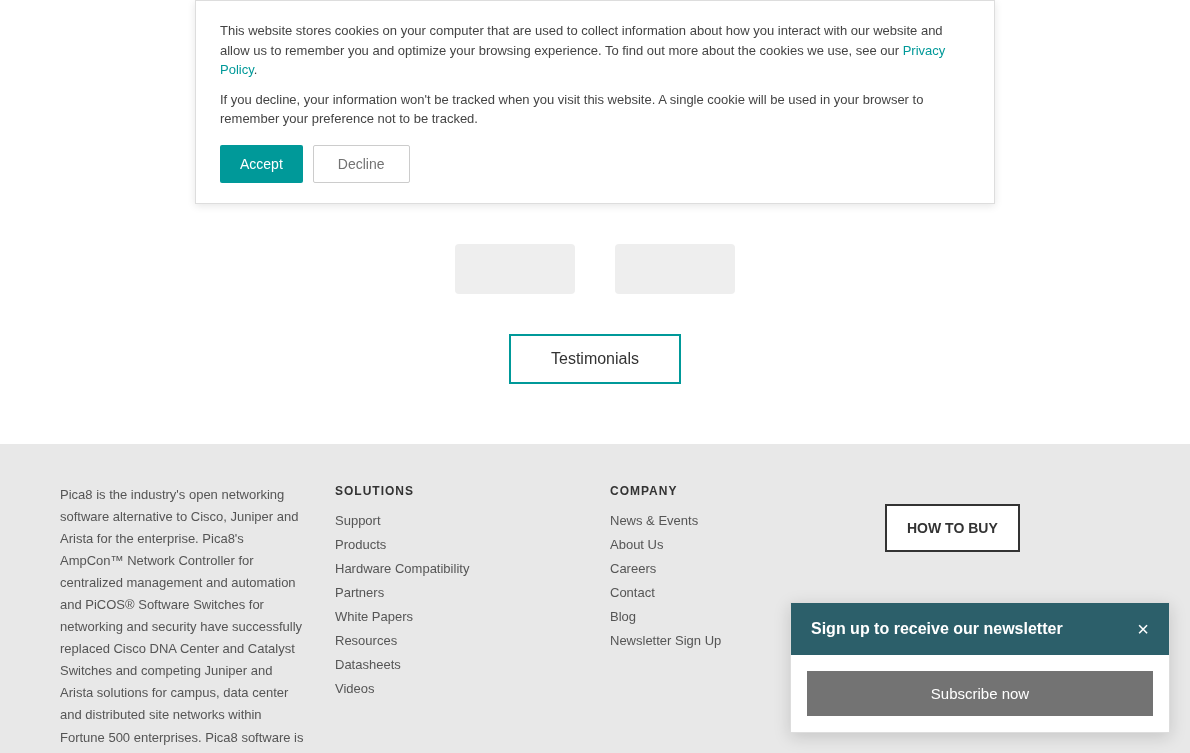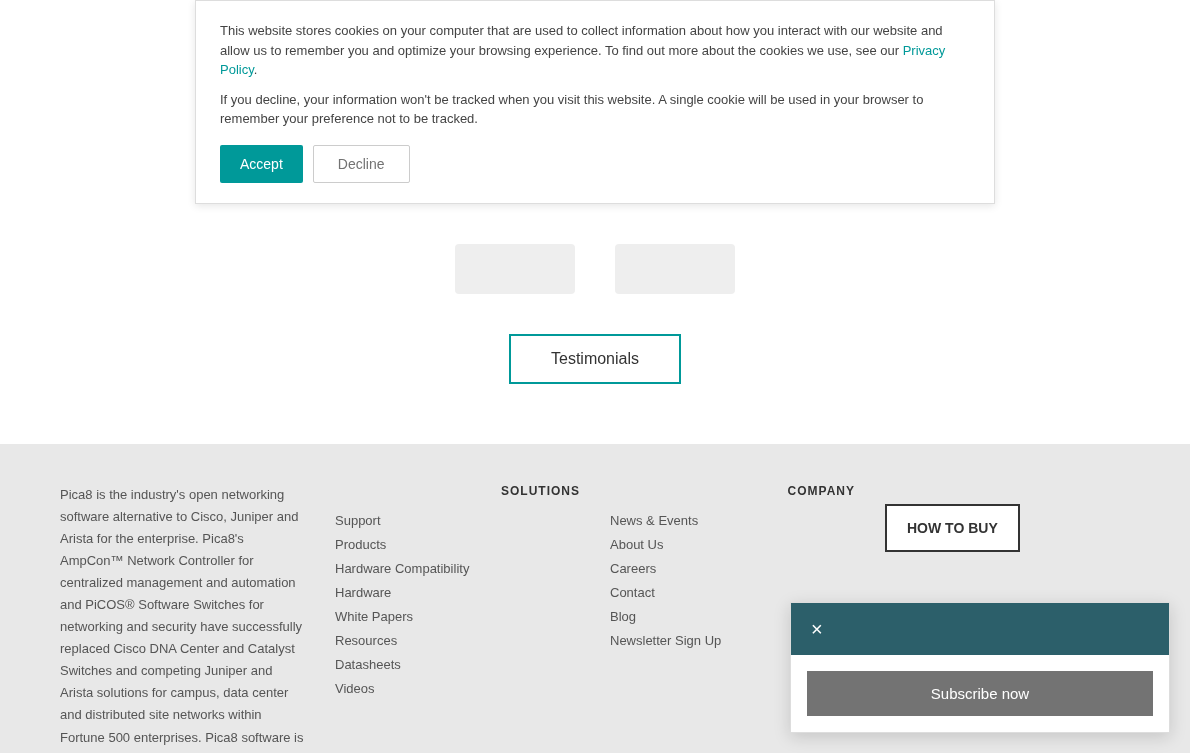--- a/index.html
+++ b/index.html
@@ -84,21 +84,20 @@
       color: #555;
       line-height: 1.7;
     }
     .footer-links-col h4 {
       font-size: 12px;
       font-weight: 700;
       text-transform: uppercase;
       letter-spacing: 1px;
       color: #333;
       margin-bottom: 14px;
-      text-align: right;
     }
     .footer-links-col ul { list-style: none; }
     .footer-links-col ul li { margin-bottom: 8px; }
     .footer-links-col ul li a {
       color: #555;
       text-decoration: none;
       font-size: 13px;
     }
     .btn-how-to-buy {
       display: block;
@@ -185,21 +184,21 @@
       <p>Pica8 is the industry's open networking software alternative to Cisco, Juniper and Arista for the enterprise. Pica8's AmpCon™ Network Controller for centralized management and automation and PiCOS® Software Switches for networking and security have successfully replaced Cisco DNA Center and Catalyst Switches and competing Juniper and Arista solutions for campus, data center and distributed site networks within Fortune 500 enterprises. Pica8 software is deployed at over 1,000 customers in over 40 countries.</p>
 
     </div>
 
     <div class="footer-links-col">
       <h4>SOLUTIONS</h4>
       <ul id="solutions-list">
           <li><a href="#">Support</a></li>
           <li><a href="#">Products</a></li>
           <li><a href="#">Hardware Compatibility</a></li>
-          <li><a href="#">Hardware</a></li>
+          <li><a href="#">Partners</a></li>
           <li><a href="#">White Papers</a></li>
           <li><a href="#">Resources</a></li>
           <li><a href="#">Datasheets</a></li>
           <li><a href="#">Videos</a></li>
         </ul>
     </div>
 
     <div class="footer-links-col">
       <h4>COMPANY</h4>
       <ul id="company-list">
@@ -214,18 +213,19 @@
 
     <div class="footer-links-col">
       <button class="btn-how-to-buy">HOW TO BUY</button>
     </div>
 
   </div>
 </footer>
 
 <div class="newsletter-popup">
   <div class="newsletter-header">
+    <h3>Sign up to receive our newsletter</h3>
     <button class="newsletter-close">×</button>
   </div>
   <div class="newsletter-body">
     <button class="btn-subscribe">Subscribe now</button>
   </div>
 </div>
 
 </body></html>

